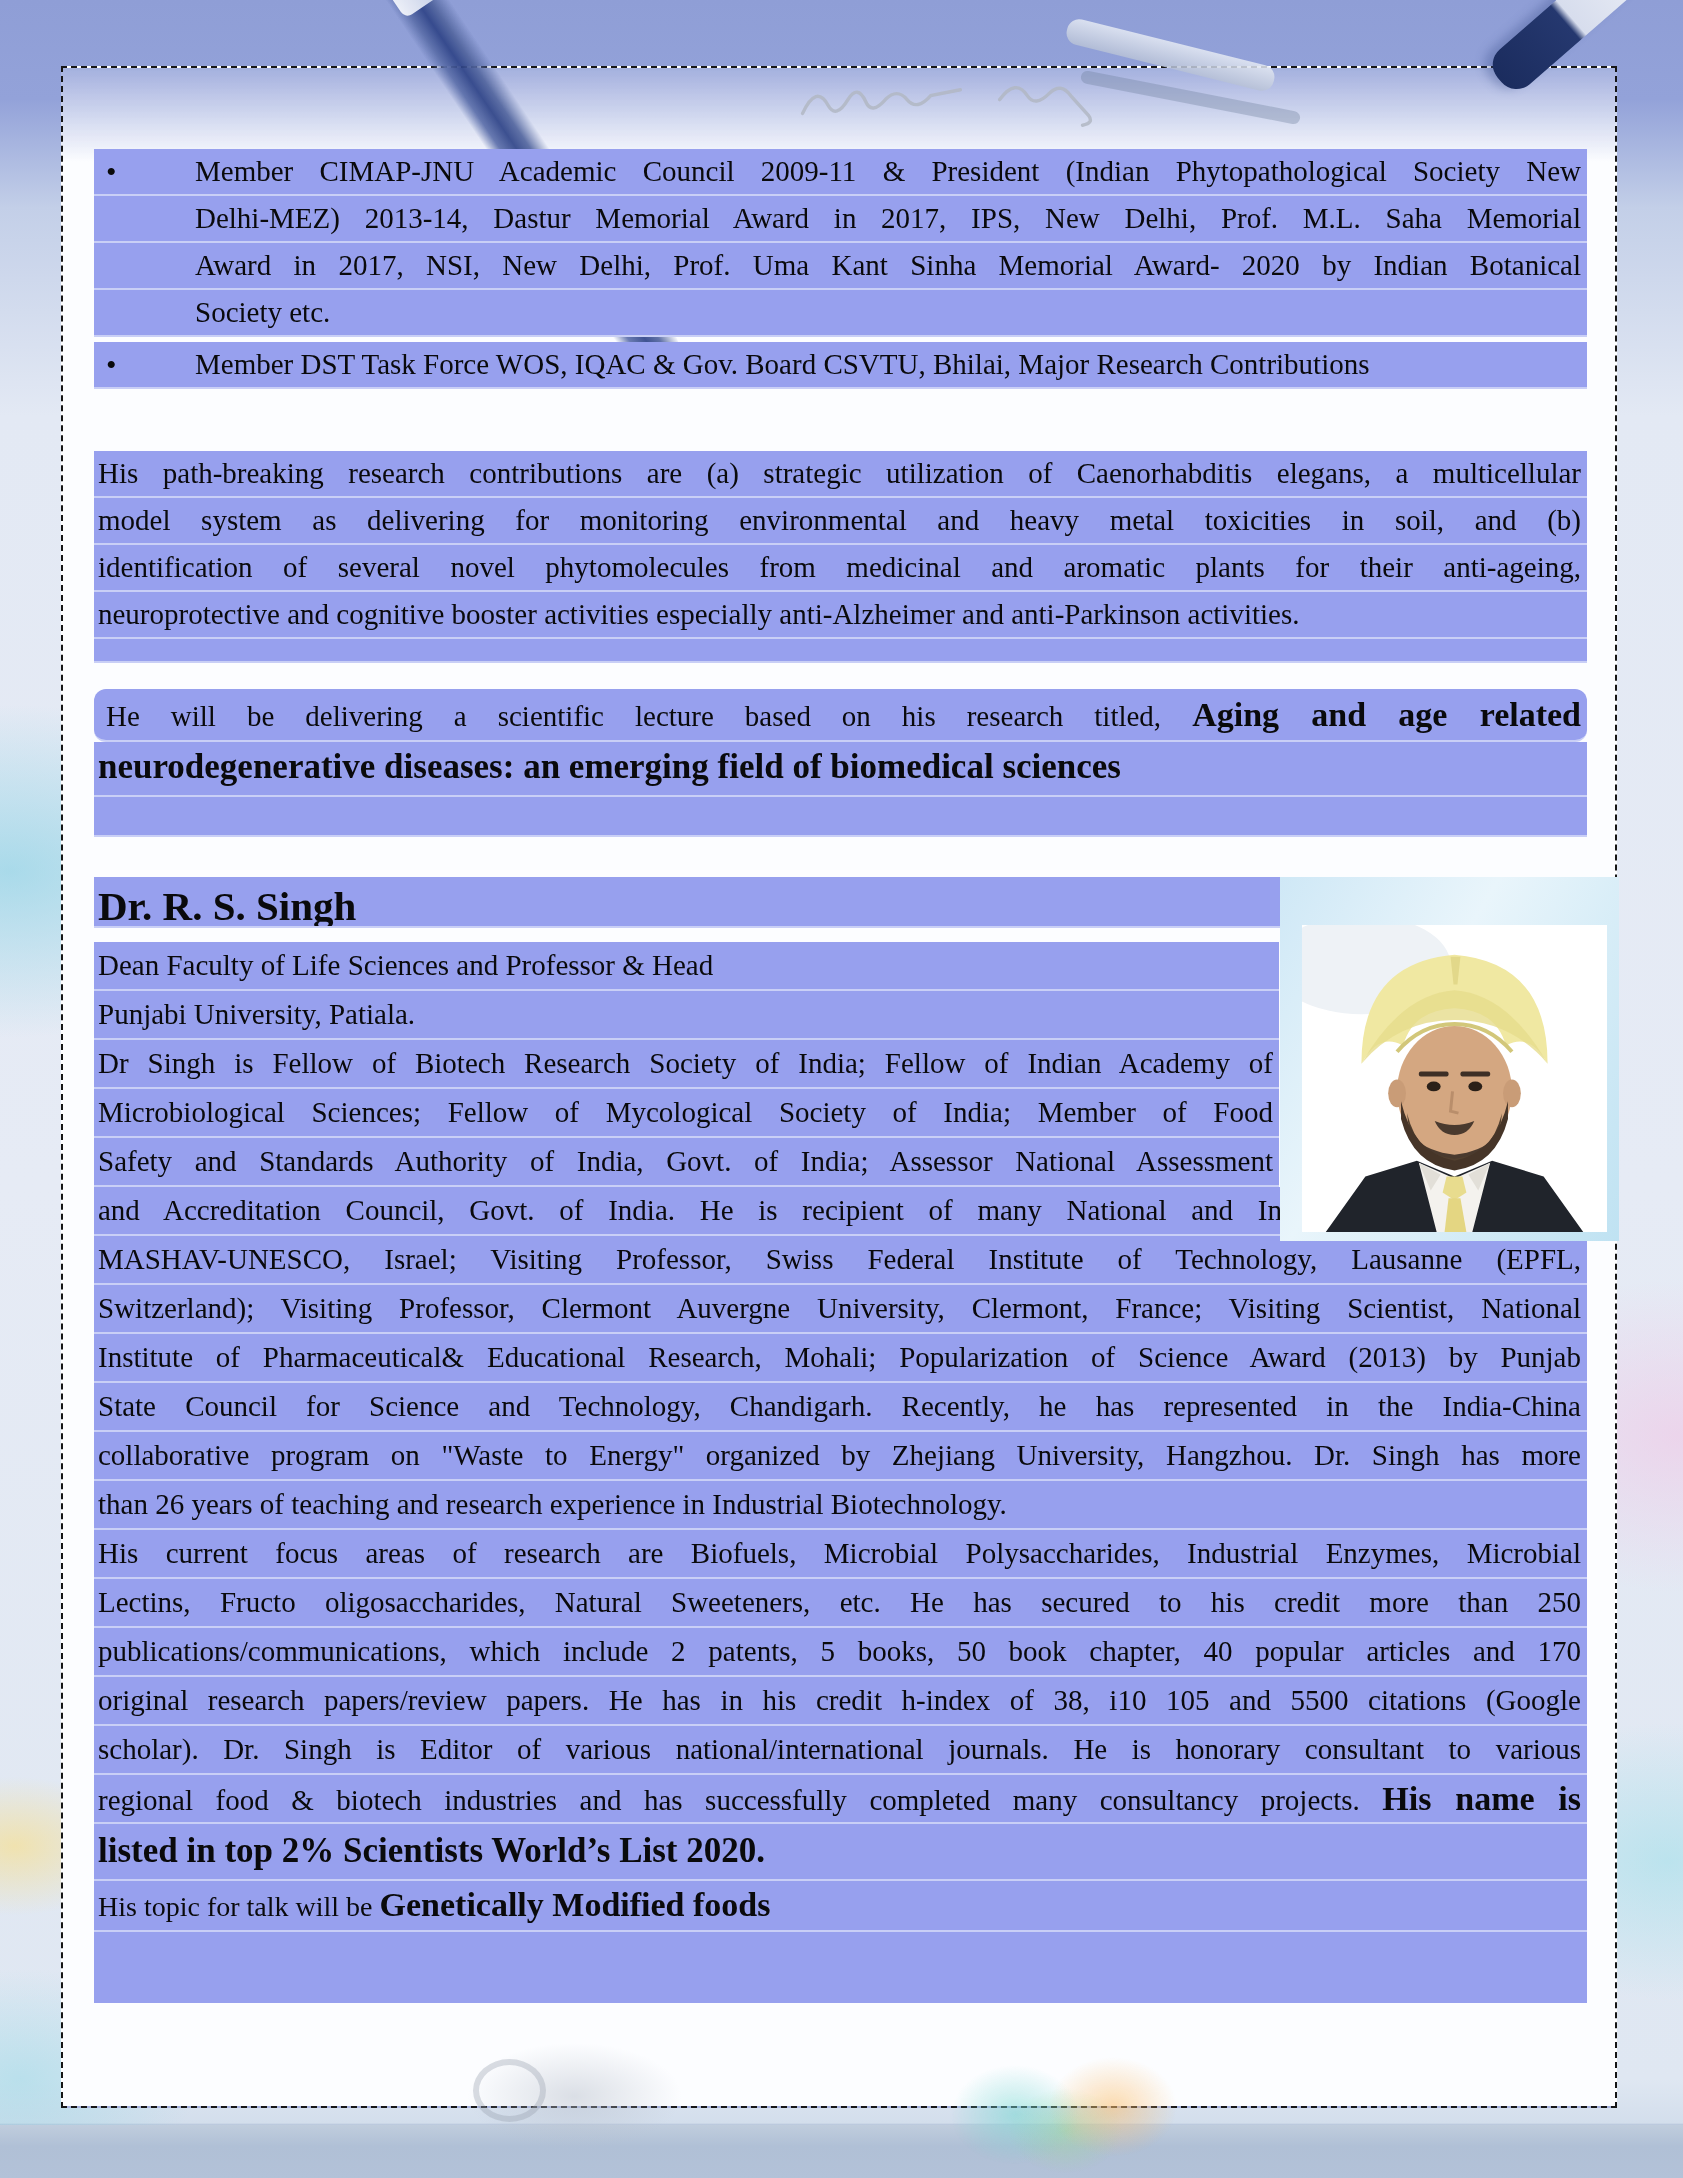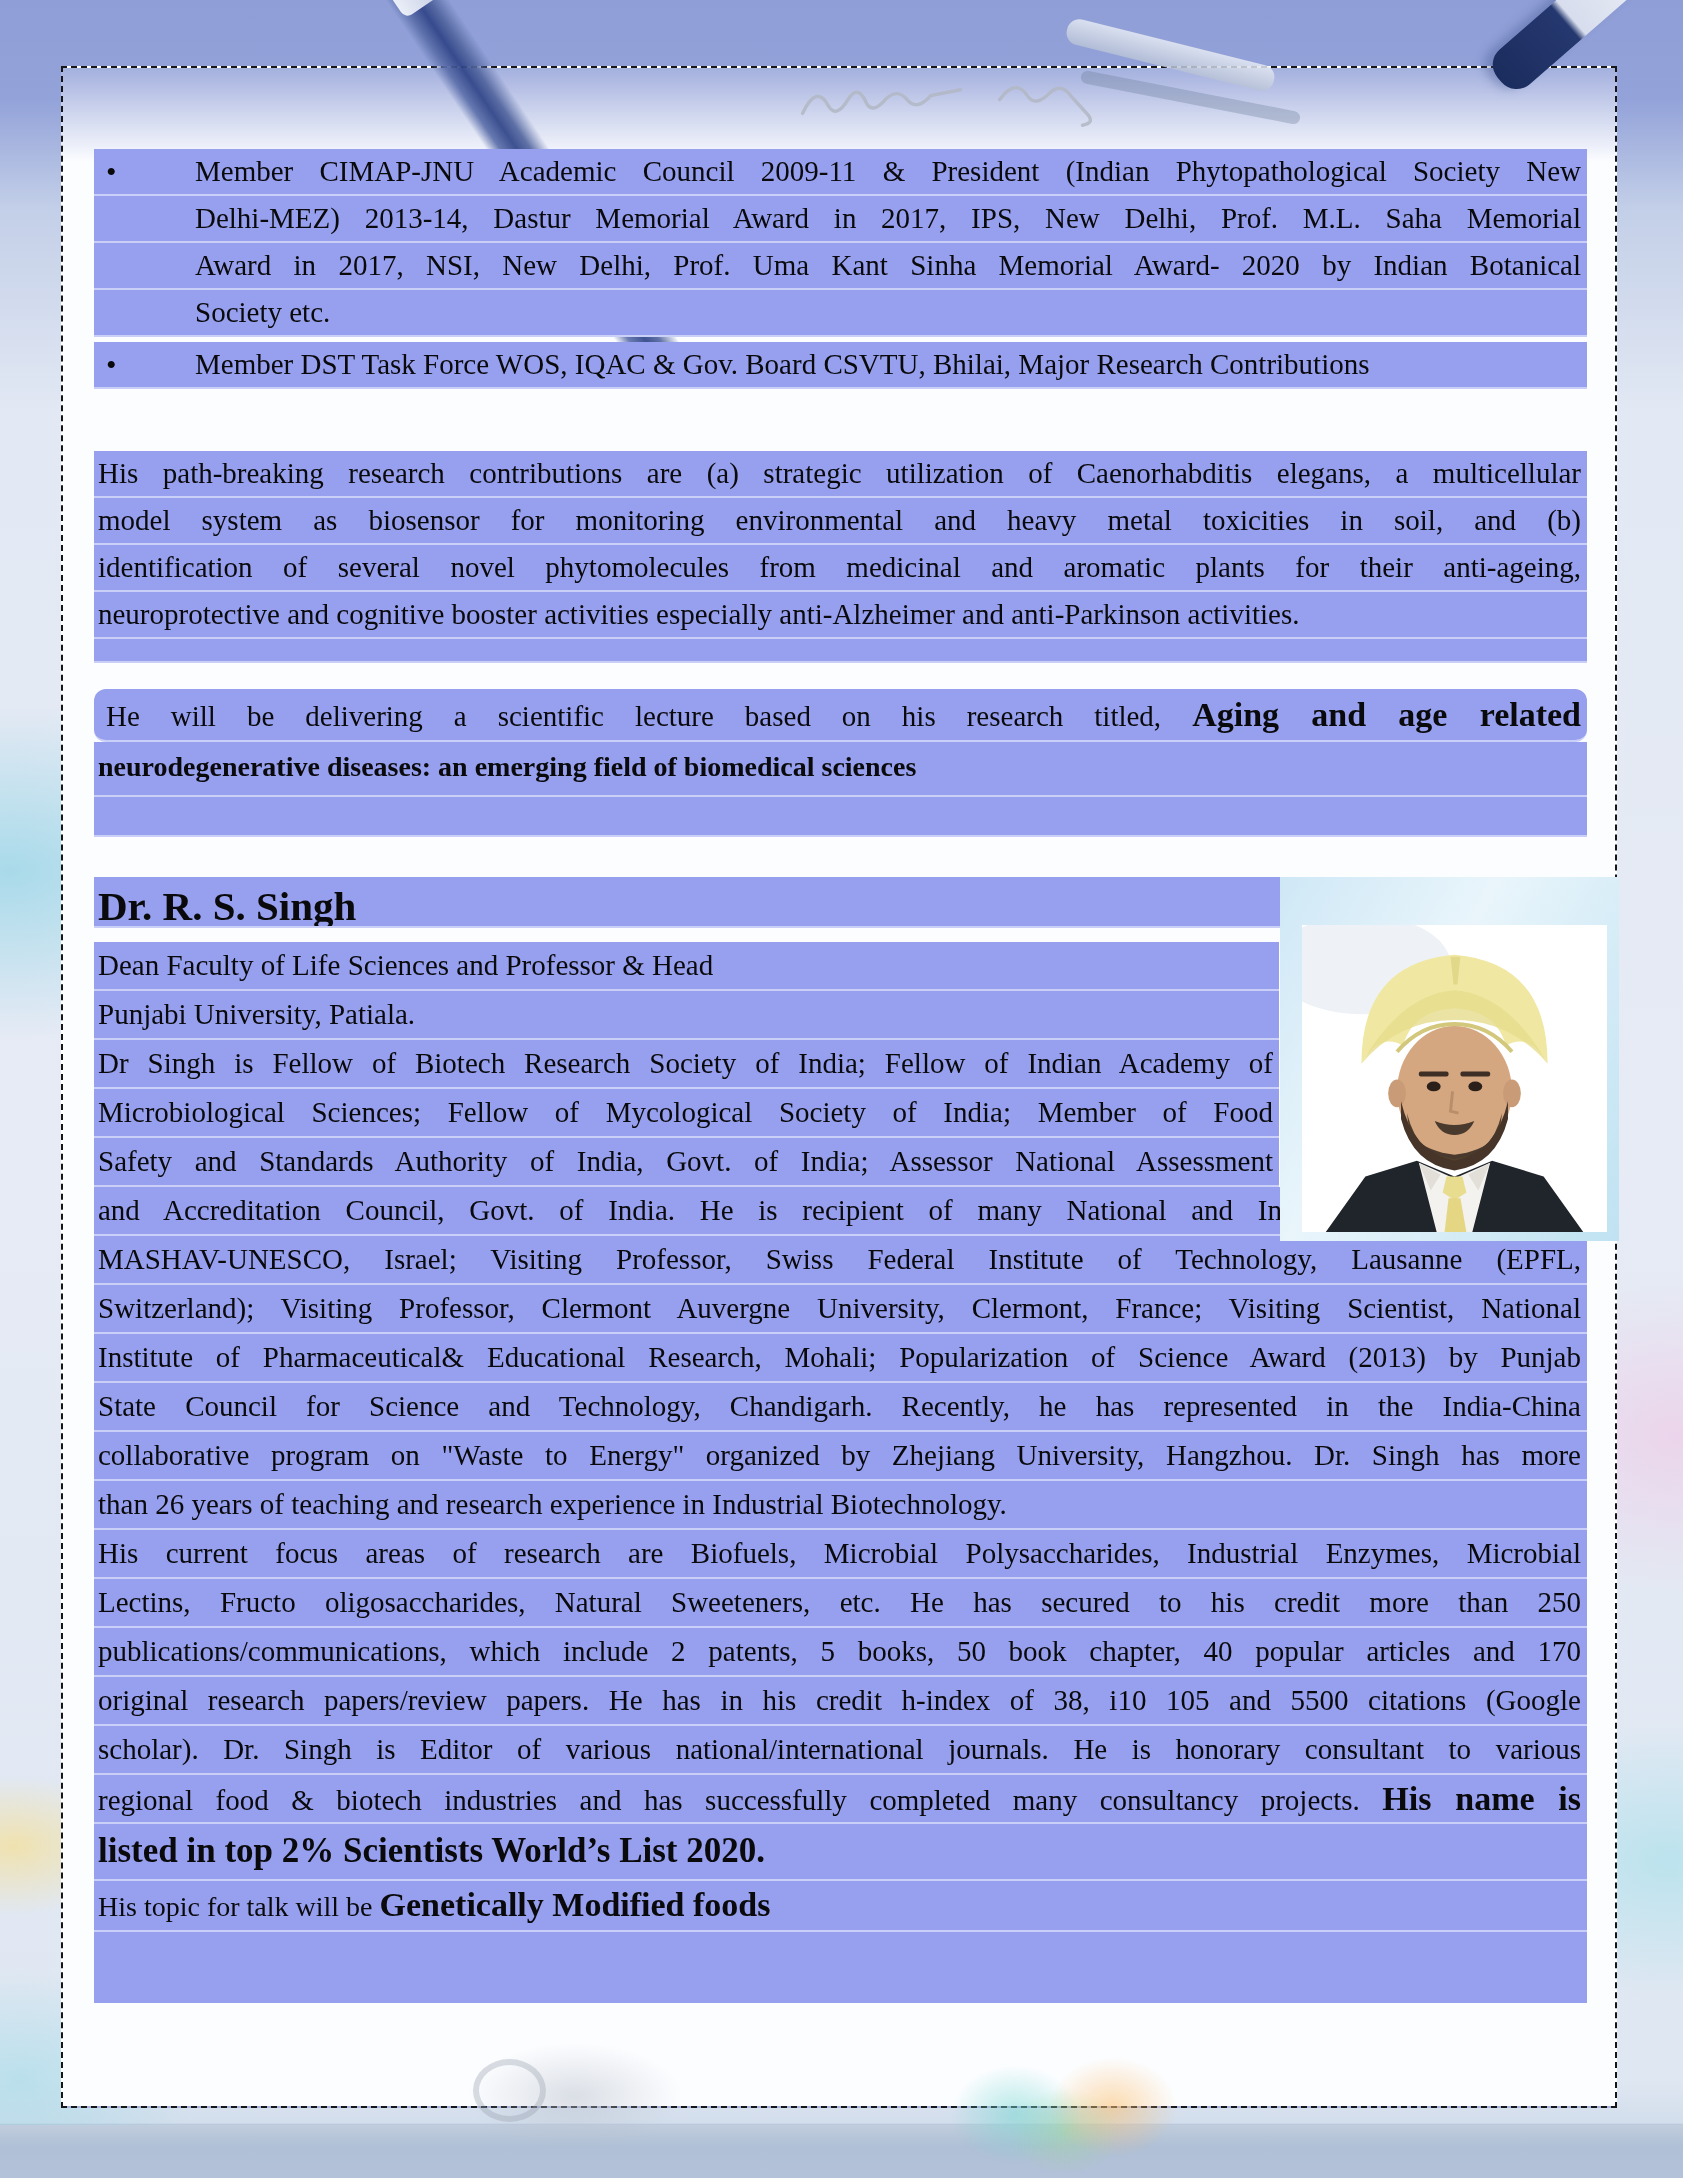--- a/index.html
+++ b/index.html
@@ -72,21 +72,21 @@
     height:47px;line-height:45px;font-size:29px;text-align:justify;text-align-last:justify;
     padding:0 6px 0 4px;overflow:hidden;
   }
   .ln.last{text-align-last:left;}
   .bullet-line{padding-left:101px;}
   .marker{position:absolute;left:12px;top:0;font-size:30px;}
   .gap63{margin-top:62px;} .gap26{margin-top:26px;border-radius:12px;} .gap40{margin-top:40px;} .gap5{margin-top:5px;} .gap14{margin-top:14px;}
   .blank24{height:24px;} .blank40{height:40px;} .blank72{height:71px;border-bottom:none;}
   .lecture1{height:53px;line-height:51px;padding-left:12px;}
   .bold34{font-size:34px;font-weight:bold;}
-  .lecture2{height:55px;line-height:50px;font-size:28px;font-weight:bold;}
+  .lecture2{height:55px;line-height:50px;font-size:35px;font-weight:bold;}
   .heading{height:51px;line-height:59px;font-size:41px;font-weight:bold;}
   .b49{height:49px;line-height:47px;}
   .narrow{width:1185px;}
   .bigbold{height:57px;line-height:53px;font-size:35px;font-weight:bold;}
   .topic{height:51px;line-height:48px;font-size:28px;}
 
   
   .photo-wrap{
     position:absolute;left:1280px;top:877px;width:339px;height:364px;z-index:6;
     background:linear-gradient(120deg,#cfe8f6,#e9f5fb 40%,#bfe2f2);
@@ -129,21 +129,21 @@
     <div class="ln bullet-line last">
       <span>Society etc.</span>
     </div>
 
     <div class="ln bullet-line last gap5">
       <span class="marker">•</span>
       <span>Member DST Task Force WOS, IQAC &amp; Gov. Board CSVTU, Bhilai, Major Research Contributions</span>
     </div>
 
     <div class="ln gap63">His path-breaking research contributions are (a) strategic utilization of Caenorhabditis elegans, a multicellular</div>
-    <div class="ln">model system as biosensor for monitoring environmental and heavy metal toxicities in soil, and (b)</div>
+    <div class="ln">model system as delivering for monitoring environmental and heavy metal toxicities in soil, and (b)</div>
     <div class="ln">identification of several novel phytomolecules from medicinal and aromatic plants for their anti-ageing,</div>
     <div class="ln last">neuroprotective and cognitive booster activities especially anti-Alzheimer and anti-Parkinson activities.</div>
     <div class="ln blank24"></div>
 
     <div class="ln lecture1 gap26">
       <span>He will be delivering a scientific lecture based on his research titled, </span><span class="bold34">Aging and age related</span>
     </div>
     <div class="ln lecture2 last">neurodegenerative diseases: an emerging field of biomedical sciences</div>
     <div class="ln blank40"></div>
 

